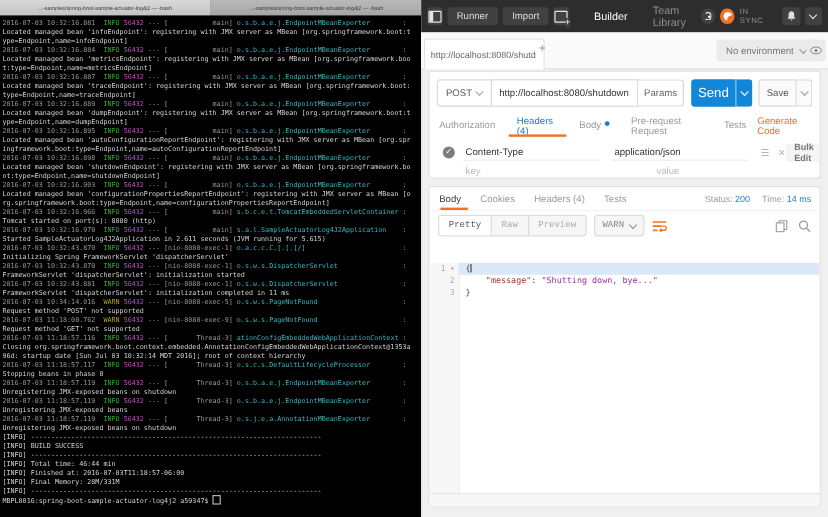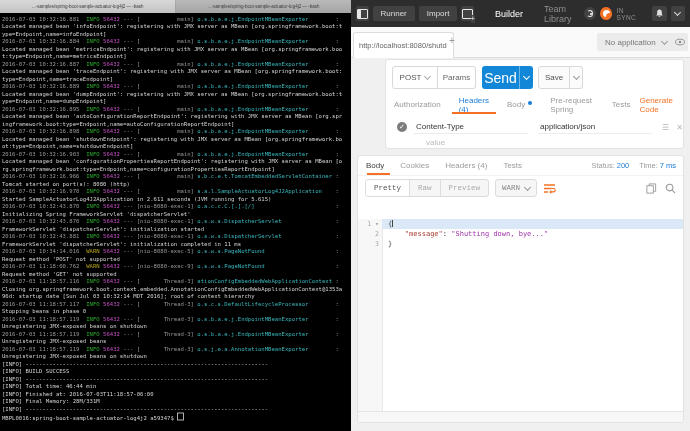--- a/index.html
+++ b/index.html
@@ -54,29 +54,29 @@
   .req-tab{position:absolute;left:2px;top:5px;width:89px;height:25px;background:#fff;border:1px solid #dcdcdc;border-bottom:none;
     border-radius:3px 3px 0 0;font-size:7.5px;color:#666;display:flex;align-items:center;padding:0 5px;white-space:nowrap;overflow:hidden;}
   .tab-plus{position:absolute;left:98px;top:9px;font-size:10px;color:#999;line-height:10px;}
   .env-select{position:absolute;left:246px;top:6px;height:18px;background:#ebebeb;border-radius:2px;font-size:8px;color:#777;
     display:flex;align-items:center;gap:6px;padding:0 8px;}
   .env-select .chev{color:#999;}
   .eye-btn{position:absolute;left:321px;top:6px;width:16px;height:18px;background:#ebebeb;border-radius:2px;display:flex;align-items:center;justify-content:center;}
 
   
   .pm-main{position:absolute;top:57px;left:0;right:0;bottom:0;padding:2px 6px;box-sizing:border-box;}
-  .req-card{background:#fff;border:1px solid #e2e2e2;border-radius:3px;padding:6px 6px 0;height:90px;box-sizing:border-box;overflow:hidden;margin-left:28px;}
+  .req-card{background:#fff;border:1px solid #e2e2e2;border-radius:3px;padding:6px 6px 0;height:90px;box-sizing:border-box;overflow:hidden;}
   .req-row{display:flex;height:23px;}
   .method{width:44px;border:1px solid #d9d9d9;border-radius:3px 0 0 3px;display:flex;align-items:center;justify-content:center;gap:4px;font-size:8px;color:#555;background:#fff;}
   .method .chev{color:#aaa;}
   .url-input{flex:1;min-width:0;border:1px solid #d9d9d9;border-left:none;font-family:"Liberation Sans",sans-serif;font-size:8px;color:#333;padding:0 6px;outline:none;background:#fff;}
   .params-btn{width:37px;border:1px solid #d9d9d9;border-left:none;border-radius:0 3px 3px 0;font-size:8px;color:#666;display:flex;align-items:center;justify-content:center;background:#fff;}
   .sp6{width:6px;flex:0 0 6px;}
   .sp5{width:5px;flex:0 0 5px;}
-  .send-btn{width:37px;background:#1287d8;color:#fff;font-size:14px;display:flex;align-items:center;justify-content:center;border-radius:3px 0 0 3px;}
+  .send-btn{width:37px;background:#1287d8;color:#fff;font-size:11px;display:flex;align-items:center;justify-content:center;border-radius:3px 0 0 3px;}
   .send-chev{width:13px;background:#1287d8;border-left:1px solid rgba(255,255,255,.4);border-radius:0 3px 3px 0;display:flex;align-items:center;justify-content:center;color:#fff;}
   .save-btn{width:30px;background:#fbfbfb;border:1px solid #d9d9d9;font-size:8px;color:#555;display:flex;align-items:center;justify-content:center;border-radius:3px 0 0 3px;}
   .save-chev{width:12px;background:#fbfbfb;border:1px solid #d9d9d9;border-left:none;border-radius:0 3px 3px 0;display:flex;align-items:center;justify-content:center;color:#999;}
 
   .req-tabs{display:flex;align-items:stretch;height:19px;margin-top:6px;font-size:8px;color:#9b9b9b;}
   .rtab{display:flex;align-items:center;padding:0 9px;position:relative;}
   .rtab:first-child{padding-left:2px;}
   .rtab-active{color:#1a7cd8;}
   .tab-underline{position:absolute;left:2px;right:2px;bottom:0;height:2px;background:#f47023;}
   .dot{width:4px;height:4px;border-radius:50%;background:#1a7cd8;margin-left:3px;margin-bottom:4px;}
@@ -168,39 +168,40 @@
         <div class="hicon hchev">
           <span class="chev"></span>
         </div>
       </div>
     </div>
 
     <div class="pm-envbar">
       <div class="req-tab">http://localhost:8080/shutd</div>
       <div class="tab-plus">+</div>
       <div class="env-select">
-        <span>No application</span>
+        <span>No environment</span>
         <span class="chev"></span>
       </div>
       <div class="eye-btn">
         <svg width="10" height="8" viewBox="0 0 12 8">
           <ellipse cx="6" cy="4" rx="5.4" ry="3.4" fill="none" stroke="#8a8a8a" stroke-width="1"></ellipse>
           <circle cx="6" cy="4" r="1.5" fill="#8a8a8a"></circle>
         </svg>
       </div>
     </div>
 
     <div class="pm-main">
 
       <div class="req-card">
         <div class="req-row">
           <div class="method">
             <span>POST</span>
             <span class="chev"></span>
           </div>
+          <input class="url-input" type="text" value="http://localhost:8080/shutdown" style="">
           <div class="params-btn">Params</div>
           <span class="sp6"></span>
           <div class="send-btn">Send</div>
           <div class="send-chev">
             <span class="chev"></span>
           </div>
           <span class="sp5"></span>
           <div class="save-btn">Save</div>
           <div class="save-chev">
             <span class="chev"></span>
@@ -214,21 +215,21 @@
             </div>
             <div class="rtab rtab-active">
               <span>Headers (4)</span>
               <span class="tab-underline"></span>
             </div>
             <div class="rtab">
               <span>Body</span>
               <span class="dot"></span>
             </div>
             <div class="rtab">
-              <span>Pre-request Spring</span>
+              <span>Pre-request Request</span>
             </div>
             <div class="rtab">
               <span>Tests</span>
             </div>
             <div class="gen-code">Generate Code</div>
         </div>
 
         <div class="kv-area">
           <div class="kv-row">
             <div class="kv-check">✓</div>
@@ -238,20 +239,21 @@
               <span>☰</span>
               <span>✕</span>
             </div>
             <div class="kv-actions">
               <div class="kv-btn">Bulk Edit</div>
 
             </div>
           </div>
           <div class="kv-row">
             <div class="kv-check-empty"></div>
+            <input class="kv-key" type="text" placeholder="key" style="">
             <input class="kv-val" type="text" placeholder="value" style="">
           </div>
         </div>
       </div>
 
       <div class="res-card">
         <div class="res-tabs">
 
           <div class="restab restab-active">
               <span>Body</span>
@@ -264,21 +266,21 @@
               <span>Headers (4)</span>
             </div>
             <div class="restab">
               <span>Tests</span>
             </div>
             <div class="res-meta">
             <span>
               <span>Status:</span><span class="meta-val">200</span>
             </span>
             <span>
-              <span>Time:</span><span class="meta-val">7 ms</span>
+              <span>Time:</span><span class="meta-val">14 ms</span>
             </span>
           </div>
         </div>
 
         <div class="res-toolbar">
           <div class="seg">
               <div class="seg-item active">Pretty</div>
               <div class="seg-item">Raw</div>
               <div class="seg-item">Preview</div>
             </div>

